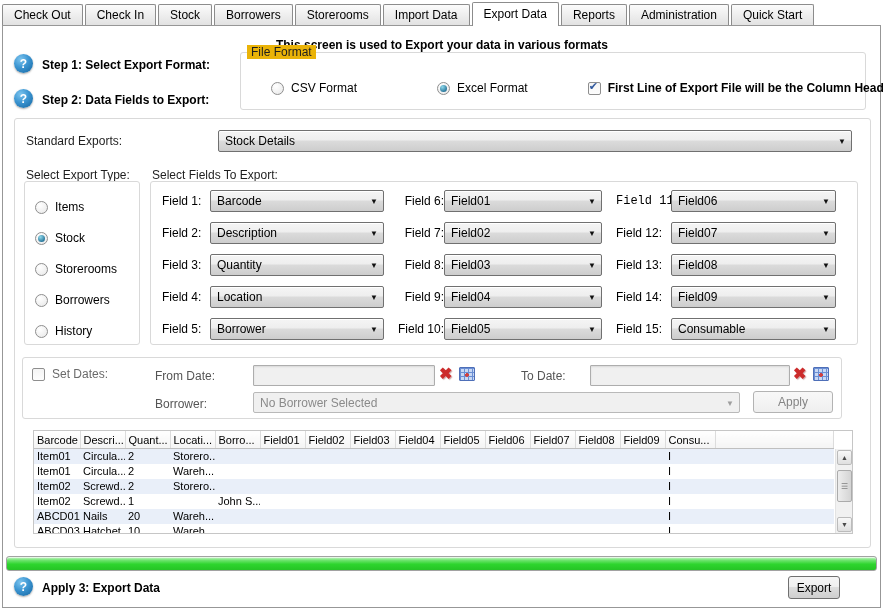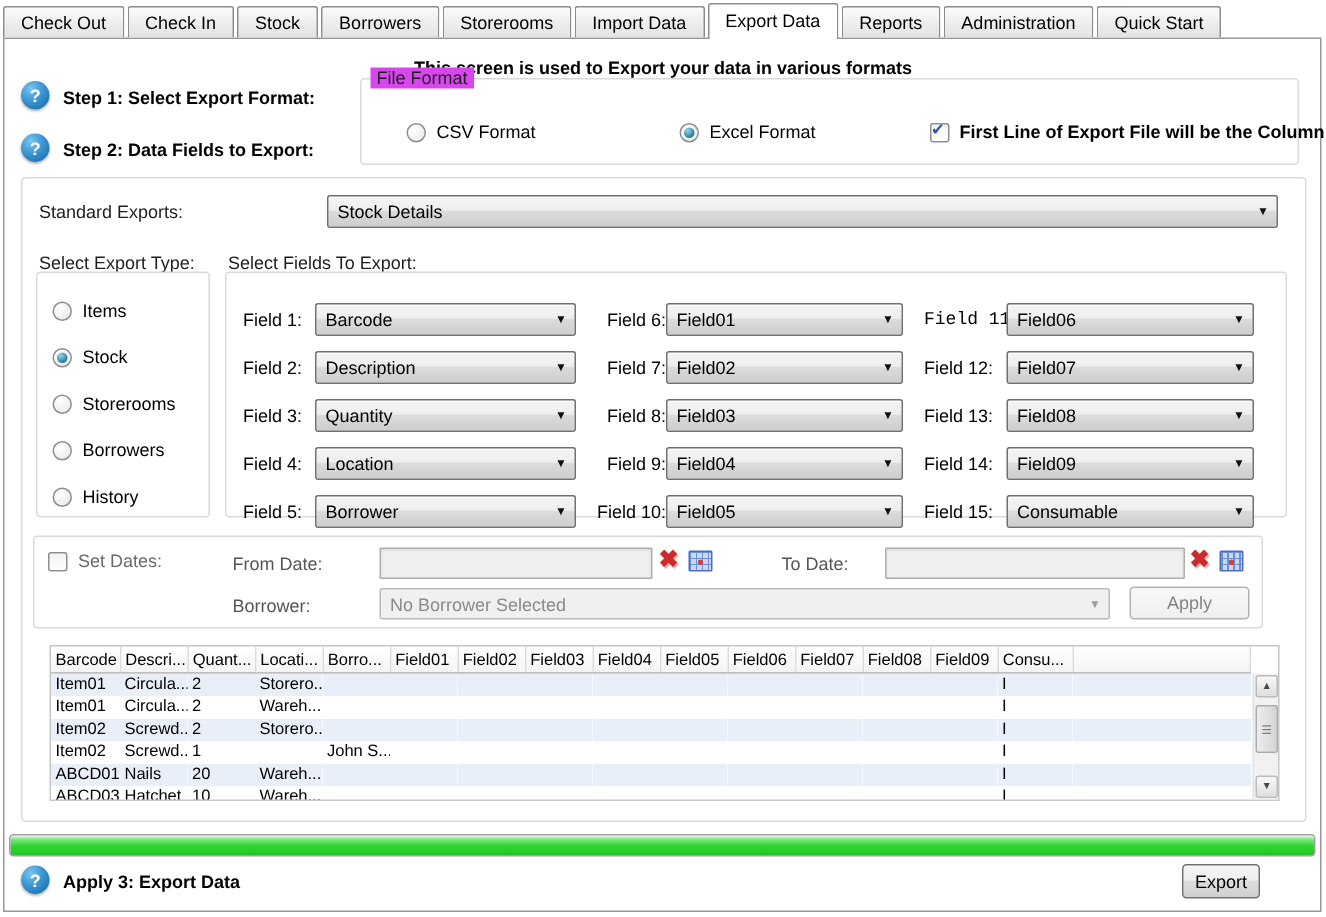--- a/index.html
+++ b/index.html
@@ -22,21 +22,21 @@
   
   .qicon{
     position:absolute;width:19px;height:19px;border-radius:50%;
     background:radial-gradient(circle at 35% 28%, #7CC4EE 0%, #3E97D3 42%, #11639F 100%);
     color:#fff;font-weight:bold;font-size:12px;display:flex;align-items:center;justify-content:center;
     box-shadow:0 1px 2px rgba(0,0,0,.35);cursor:pointer;
   }
   .steplabel{position:absolute;font-weight:bold;white-space:nowrap;}
   
   .groupbox{position:absolute;border:1px solid #D9D9D9;border-radius:3px;background:#fff;box-sizing:border-box;}
-  .legend{position:absolute;top:-8px;left:6px;background:#d946ef;padding:0 4px;color:#1E1E1E;}
+  .legend{position:absolute;top:-8px;left:6px;background:#eab308;padding:0 4px;color:#1E1E1E;}
   .grouplabel{position:absolute;white-space:nowrap;color:#1E1E1E;}
   
   .combo{
     position:relative;display:flex;align-items:center;height:22px;box-sizing:border-box;
     border:1px solid #707070;border-radius:2px;padding:0 16px 0 6px;cursor:pointer;
     background:linear-gradient(to bottom,#F5F5F5 0%,#EEEEEE 45%,#DBDBDB 50%,#CDCDCD 100%);
     box-shadow:inset 0 1px 0 #fff;white-space:nowrap;overflow:hidden;
   }
   .combo .arrow{position:absolute;right:5px;top:50%;transform:translateY(-50%);font-size:8px;color:#111;}
   .combo.disabled{background:#F0F0F0;border-color:#B9B9B9;color:#8A8A8A;box-shadow:none;}
@@ -52,23 +52,23 @@
     background:radial-gradient(circle at 35% 30%, #8FD8EA, #2D7A9E 70%, #1C5E80);
   }
   .cb{
     position:relative;display:inline-block;width:13px;height:13px;box-sizing:border-box;
     border:1px solid #8E8E8E;border-radius:2px;background:linear-gradient(#F4F4F4,#FDFDFD);cursor:pointer;flex:none;
   }
   .cb.checked::after{content:"\2714";position:absolute;left:0px;top:-3px;font-size:11px;color:#31599E;}
   .opt{display:flex;align-items:center;gap:7px;}
   
   .ff-box{left:240px;top:52px;width:626px;height:58px;}
-  .ff-row{position:absolute;left:0;right:0;top:28px;display:flex;align-items:center;gap:16px;}
-  
-  .fcol{position:absolute;display:flex;flex-direction:column;gap:10px;margin-top:12px;}
+  .ff-row{position:absolute;left:0;right:0;top:28px;display:flex;align-items:center;}
+  
+  .fcol{position:absolute;display:flex;flex-direction:column;gap:10px;}
   .frow{display:flex;align-items:center;height:22px;}
   .flabel{flex:none;white-space:nowrap;}
   .frow .combo{flex:1;}
   
   .textbox{
     position:absolute;height:21px;box-sizing:border-box;border:1px solid #ADADAD;border-radius:1px;
     background:#F0F0F0;box-shadow:inset 0 1px 2px rgba(0,0,0,.10);
   }
   .xicon{position:absolute;font-size:16px;font-weight:bold;color:#CC2B2B;text-shadow:1px 1px 1px rgba(120,0,0,.35);cursor:pointer;line-height:16px;}
   .calicon{

